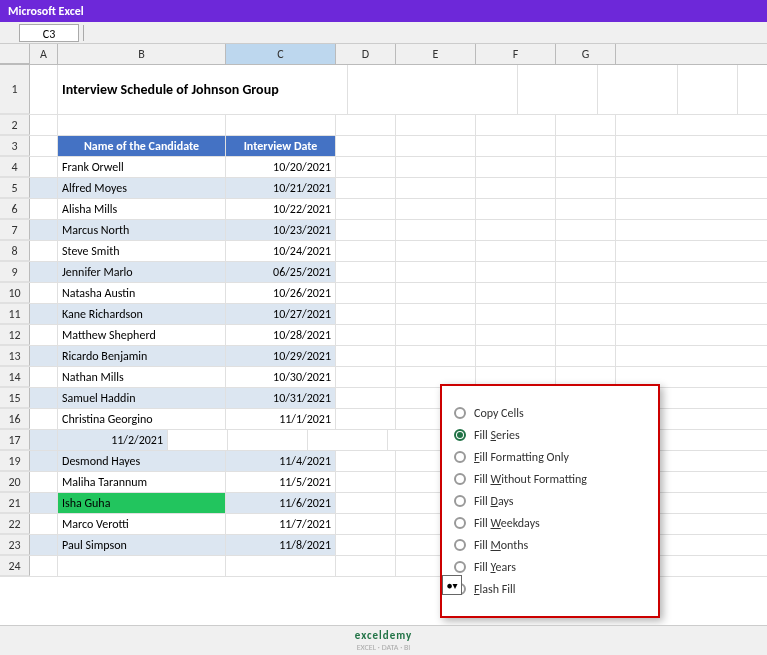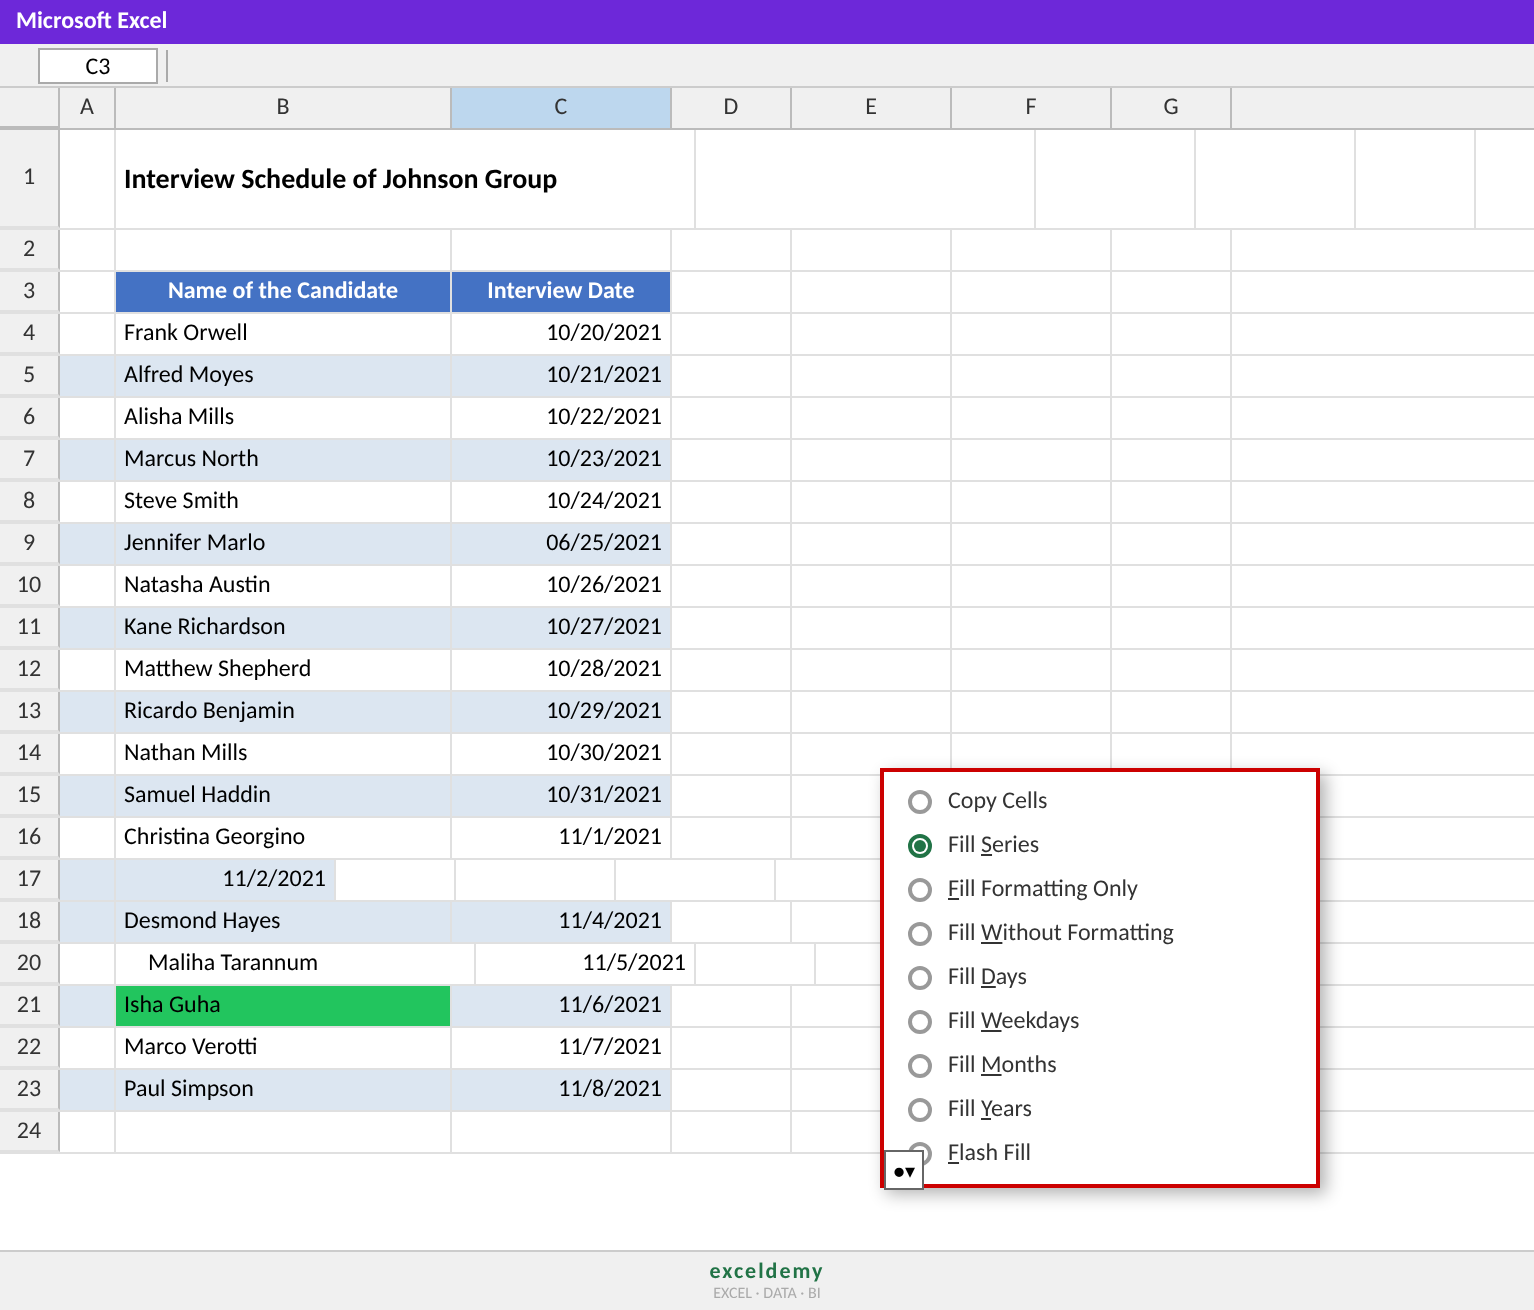--- a/index.html
+++ b/index.html
@@ -181,21 +181,21 @@
     
     .context-menu {
       position: absolute;
       top: 340px;
       left: 440px;
       background: white;
       border: 2px solid #cc0000;
       box-shadow: 3px 3px 8px rgba(0,0,0,0.3);
       z-index: 100;
       min-width: 220px;
-      padding: 4px 0;
+      padding: 16px 0;
     }
 
     .menu-item {
       display: flex;
       align-items: center;
       padding: 4px 12px;
       font-size: 12px;
       color: #333;
       cursor: pointer;
       gap: 8px;
@@ -480,33 +480,33 @@
           <div class="grid-row">
       <div class="row-num">17</div>
       <div class="cell col-a" style="background:#dce6f1;"></div>
       <div class="cell col-c date-cell" style="background:#dce6f1; justify-content:flex-end;">11/2/2021</div>
       <div class="cell col-d"></div>
       <div class="cell col-e"></div>
       <div class="cell col-f"></div>
       <div class="cell col-g"></div>
     </div>
           <div class="grid-row">
-      <div class="row-num">18</div>
+      <div class="row-num">19</div>
       <div class="cell col-a" style="background:#dce6f1;"></div>
       <div class="cell col-b" style="background:#dce6f1;">Desmond Hayes</div>
       <div class="cell col-c date-cell" style="background:#dce6f1; justify-content:flex-end;">11/4/2021</div>
       <div class="cell col-d"></div>
       <div class="cell col-e"></div>
       <div class="cell col-f"></div>
       <div class="cell col-g"></div>
     </div>
           <div class="grid-row">
       <div class="row-num">20</div>
       <div class="cell col-a" style="background:white;"></div>
-      <div class="cell col-b" style="background:white;margin-left:12px;">Maliha Tarannum</div>
+      <div class="cell col-b" style="background:white;">Maliha Tarannum</div>
       <div class="cell col-c date-cell" style="background:white; justify-content:flex-end;">11/5/2021</div>
       <div class="cell col-d"></div>
       <div class="cell col-e"></div>
       <div class="cell col-f"></div>
       <div class="cell col-g"></div>
     </div>
           <div class="grid-row">
       <div class="row-num">21</div>
       <div class="cell col-a" style="background:#dce6f1;"></div>
       <div class="cell col-b" style="background:#22c55e;">Isha Guha</div>

